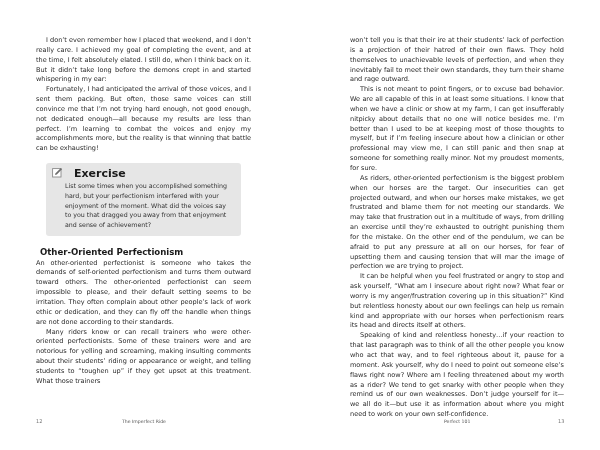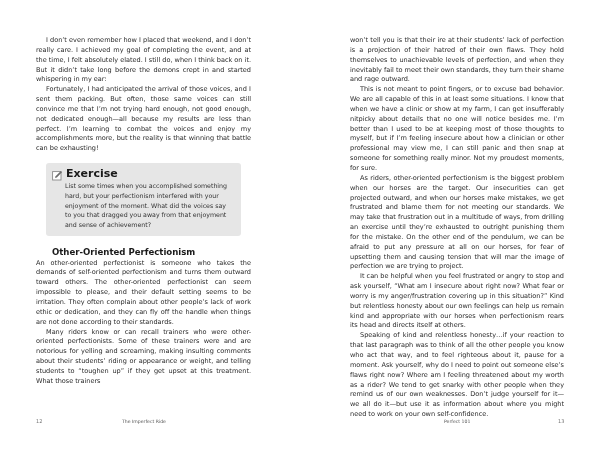--- a/index.html
+++ b/index.html
@@ -16,26 +16,26 @@
     letter-spacing: -0.02px;
   }
   .page-left .col { left: 36px; width: 215px; }
   .page-right .col { left: 50px; width: 214px; }
   .col p { margin: 0; text-indent: 10px; }
   .col p.noindent { text-indent: 0; }
   .exercise {
     margin: 9px 10px 10px 10px; background: #e6e6e6; border-radius: 3px;
     padding: 4px 8px 6px 6px;
   }
-  .exercise-head { display: flex; align-items: flex-end; gap: 3px; }
+  .exercise-head { display: flex; align-items: flex-start; gap: 11px; }
   .exercise-title { font-size: 11px; font-weight: bold; color: #1a1a1a; line-height: 14px; }
   .exercise-icon { width: 11px; height: 11px; display: inline-block; }
   .exercise-body { margin-left: 13px; font-size: 6.3px; line-height: 9.7px; text-align: left; color: #333; }
   h2.section {
-    margin: 0 0 1px 16px; font-size: 8.6px; font-weight: bold; color: #1a1a1a; line-height: 12px;
+    margin: 0 0 1px 4px; font-size: 8.6px; font-weight: bold; color: #1a1a1a; line-height: 12px;
   }
   .footer { position: absolute; top: 419px; font-size: 4.6px; color: #555; }
   .pagenum { position: absolute; top: 418px; font-size: 5px; color: #777; }
 </style>
 </head>
 <body>
 
 <div class="page page-left">
   <div class="col">
     <p>I don’t even remember how I placed that weekend, and I don’t really care. I achieved my goal of completing the event, and at the time, I felt absolutely elated. I still do, when I think back on it. But it didn’t take long before the demons crept in and started whispering in my ear:</p>

